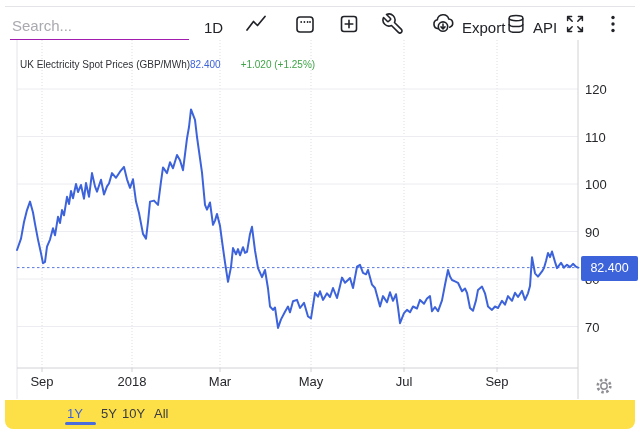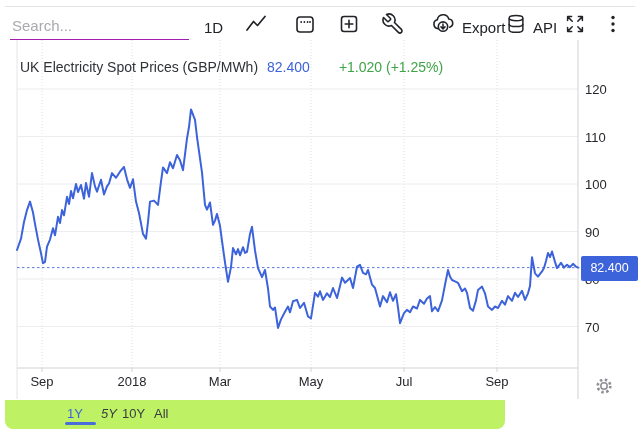--- a/index.html
+++ b/index.html
@@ -15,34 +15,34 @@
     position:absolute;left:10px;top:4px;width:175px;height:26px;border:none;outline:none;
     border-bottom:1px solid #a21caf;font-size:15px;color:#333;background:transparent;
     font-family:inherit;
   }
   .search::placeholder{color:#a9a9b0;}
   .tb-btn{position:absolute;top:3px;height:26px;display:flex;align-items:flex-end;gap:6px;
     color:#212328;font-size:15px;cursor:pointer;background:none;border:none;padding:0;
     font-family:inherit;}
   .tb-ic{display:block;}
   
-  .titlerow{position:absolute;left:20px;top:59px;display:flex;gap:9px;z-index:4;
-    font-size:14px;white-space:nowrap;}
+  .titlerow{position:absolute;left:20px;top:59px;display:flex;gap:0;z-index:4;
+    font-size:10px;white-space:nowrap;}
   .t-name{color:#303238;}
   .t-price{color:#3D63DB;}
   .t-change{color:#3FA447;margin-left:20px;}
   
   #plot{position:absolute;left:0;top:0;z-index:1;}
   .ylabel{position:absolute;left:585px;width:40px;font-size:13px;color:#26272c;z-index:2;}
   .xlabel{position:absolute;width:44px;text-align:center;top:374px;font-size:13px;color:#26272c;z-index:2;}
   .badge{position:absolute;left:581px;top:256px;width:57px;height:25px;background:#3D63DB;
     color:#fff;font-size:12.5px;line-height:25px;text-align:center;border-radius:2px;z-index:3;}
   .gear{position:absolute;left:593px;top:375px;z-index:3;cursor:pointer;}
   
-  .tabbar{position:absolute;left:5px;top:400px;width:500px;height:29px;background:#bef264;
+  .tabbar{position:absolute;left:5px;top:400px;width:630px;height:29px;background:#fde047;
     border-radius:0 0 8px 8px;z-index:2;}
   .tab{position:absolute;top:6px;font-size:13px;color:#3a3b41;cursor:pointer;}
   .tab.active{color:#3D63DB;}
   .tab-underline{position:absolute;top:22px;height:2.5px;background:#4a6bdc;border-radius:2px;z-index:3;}
 </style>
 </head>
 <body>
 
 <div class="app">
   <div class="top-rule"></div>
@@ -164,19 +164,19 @@
   <div class="badge">82.400</div>
 
   <svg class="gear" width="22" height="22" viewBox="0 0 22 22">
     <circle cx="11" cy="11" r="3.2" fill="none" stroke="#8e8e94" stroke-width="1.5"></circle>
     <circle cx="11" cy="11" r="6.3" fill="none" stroke="#8e8e94" stroke-width="2.6" stroke-dasharray="2.45 2.5"></circle>
   </svg>
 
   <div class="tabbar">
     <div id="tabs">
         <span class="tab active" style="left: 62px;">1Y</span>
-        <span class="tab" style="left: 96px; font-style: italic;">5Y</span>
+        <span class="tab" style="left: 96px;">5Y</span>
         <span class="tab" style="left: 117px;">10Y</span>
         <span class="tab" style="left: 149px;">All</span>
       </div>
     <div class="tab-underline" style="left: 60px; width: 31px;"></div>
   </div>
 </div>
 
 </body></html>

